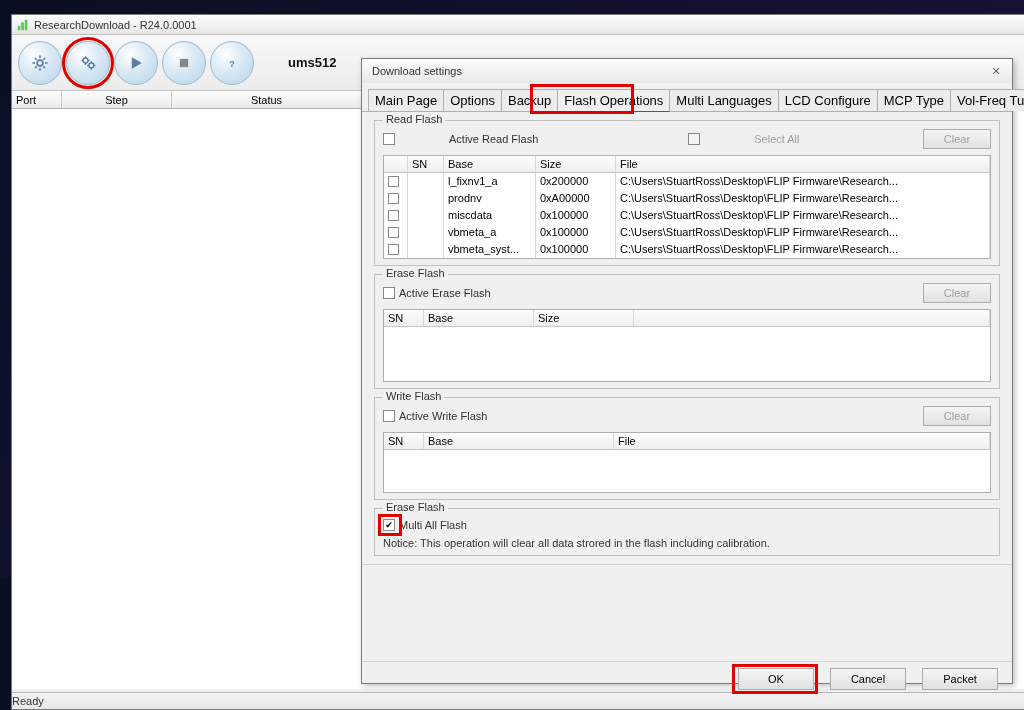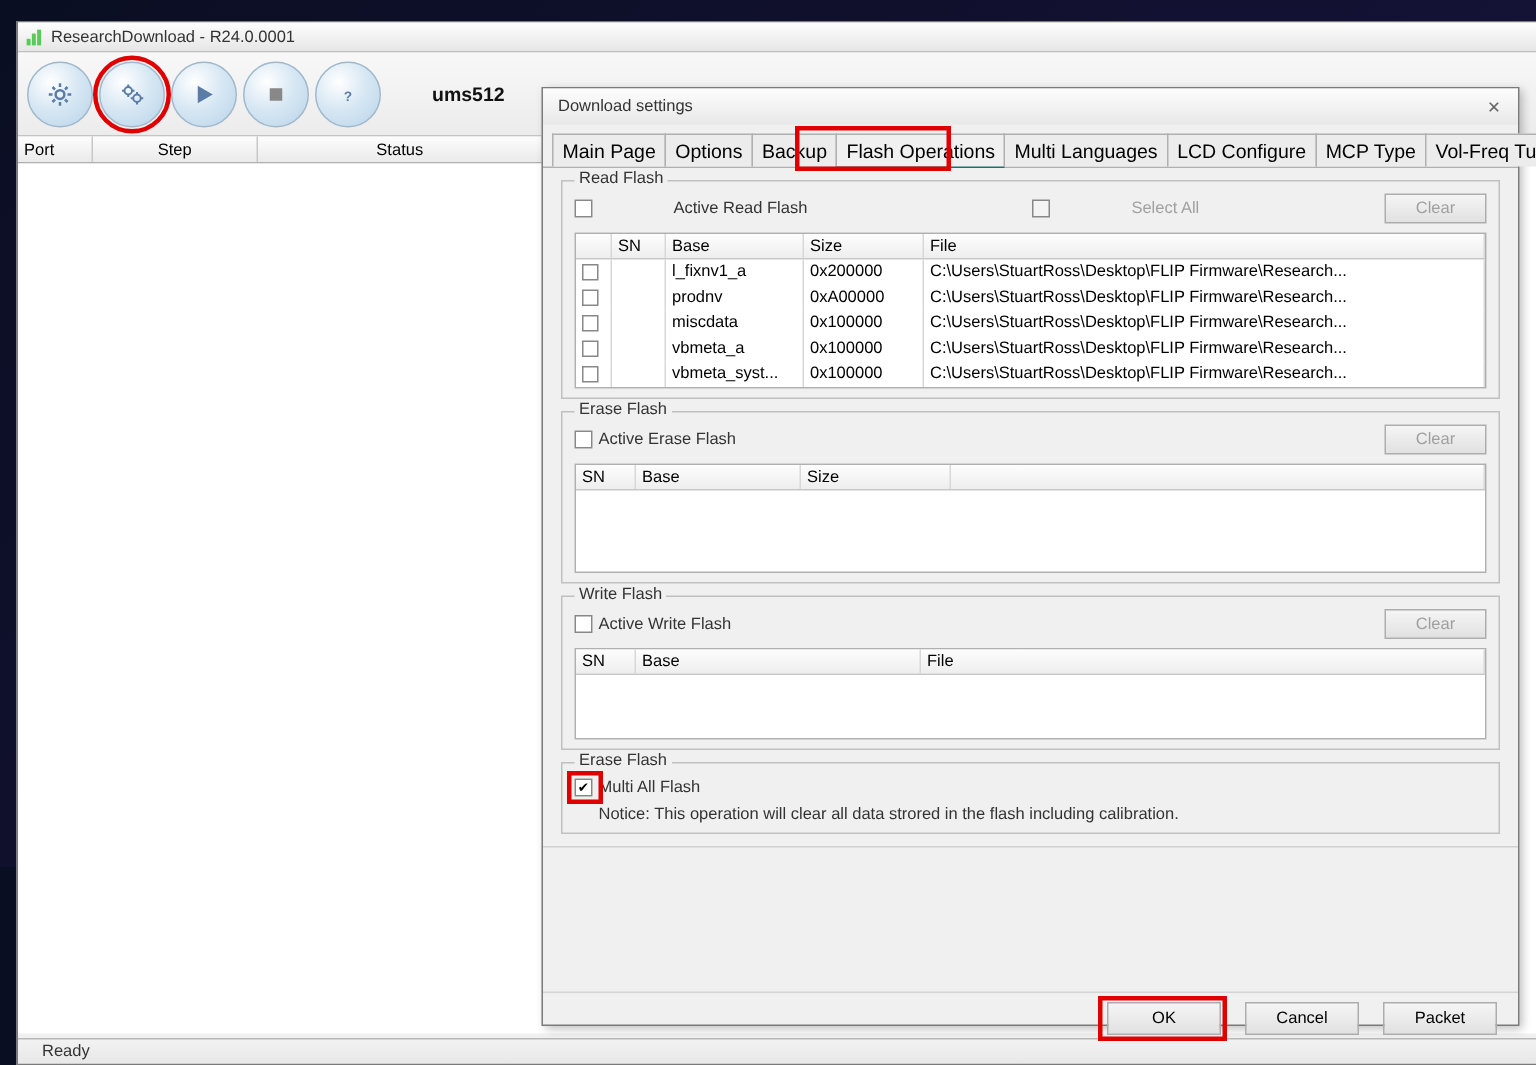--- a/index.html
+++ b/index.html
@@ -19,21 +19,21 @@
 .device-label { margin-left: 30px; font-size: 13px; font-weight: bold; color: #111; }
 
 .main-grid-header { display: flex; height: 18px; background: linear-gradient(#fdfdfd, #eaeaea); border-bottom: 1px solid #b0b0b0; }
 .main-grid-header > div { border-right: 1px solid #c8c8c8; padding: 2px 4px; font-weight: normal; font-size: 11px; display: flex; align-items: center; justify-content: center; }
 .col-port { width: 50px; justify-content: flex-start !important; }
 .col-step { width: 110px; }
 .col-status { width: 190px; }
 .col-progress { flex: 1; }
 .main-grid-body { background: white; height: 580px; }
 
-.statusbar { position: absolute; bottom: 0; left: 0; right: 0; height: 17px; background: linear-gradient(#f2f2f2,#e8e8e8); border-top: 1px solid #b8b8b8; padding: 2px 16px; color: #333; }
+.statusbar { position: absolute; bottom: 0; left: 0; right: 0; height: 17px; background: linear-gradient(#f2f2f2,#e8e8e8); border-top: 1px solid #b8b8b8; padding: 2px 0; color: #333; }
 
 
 .dialog { position: absolute; left: 361px; top: 58px; width: 652px; height: 626px; background: #f0f0f0; border: 1px solid #7a7a7a; box-shadow: 2px 2px 6px rgba(0,0,0,0.25); }
 .dlg-titlebar { display: flex; align-items: center; justify-content: space-between; height: 24px; background: linear-gradient(#fdfdfd,#e8e8e8); padding: 0 6px 0 10px; gap: 39px; }
 .dlg-titlebar .title { color: #333; }
 .dlg-close { width: 20px; height: 20px; display: flex; align-items: center; justify-content: center; color: #666; }
 
 .tabbar { display: flex; align-items: flex-end; padding: 6px 6px 0 6px; gap: 0; position: relative; }
 .tab { padding: 3px 6px; border: 1px solid #b0b0b0; border-bottom: none; background: #ececec; margin-right: -1px; font-size: 13px; white-space: nowrap; position: relative; }
 .tab.active { background: #f0f0f0; border-bottom: 1px solid #0f766e; margin-bottom: -1px; z-index: 2; }
@@ -62,21 +62,21 @@
 .lv-c-size { width: 80px; flex-shrink: 0; }
 .lv-c-file { flex: 1; }
 .lv-chk { width: 11px; height: 11px; border: 1px solid #888; background: #fff; }
 
 .group.readflash .group-top { gap: 50px; }
 .group.readflash .btn { margin-left: auto; }
 
 .group.writeflash .listview .lv-body { min-height: 40px; }
 
 .group.erasefull { padding-top: 10px; }
-.notice { color: #333; margin-top: 6px; font-size: 11px; margin-left: 16px; }
+.notice { color: #333; margin-top: 6px; font-size: 11px; }
 .erase-highlight { position: absolute; border: 3px solid #e00000; pointer-events: none; }
 
 .dlg-buttons { display: flex; justify-content: flex-end; gap: 16px; padding: 6px 14px 8px 14px; border-top: 1px solid #d4d4d4; margin-top: 2px; }
 .dlg-buttons .btn { min-width: 76px; height: 22px; }
 .ok-highlight { border: 3px solid #e00000; position: absolute; pointer-events: none; }
 
 .group.eraseflash .lv-body, .group.writeflash .lv-body { min-height: 50px; }
 
 .hrline { border: none; border-top: 1px solid #d0d0d0; margin: 8px -12px 2px -12px; }
 </style>

